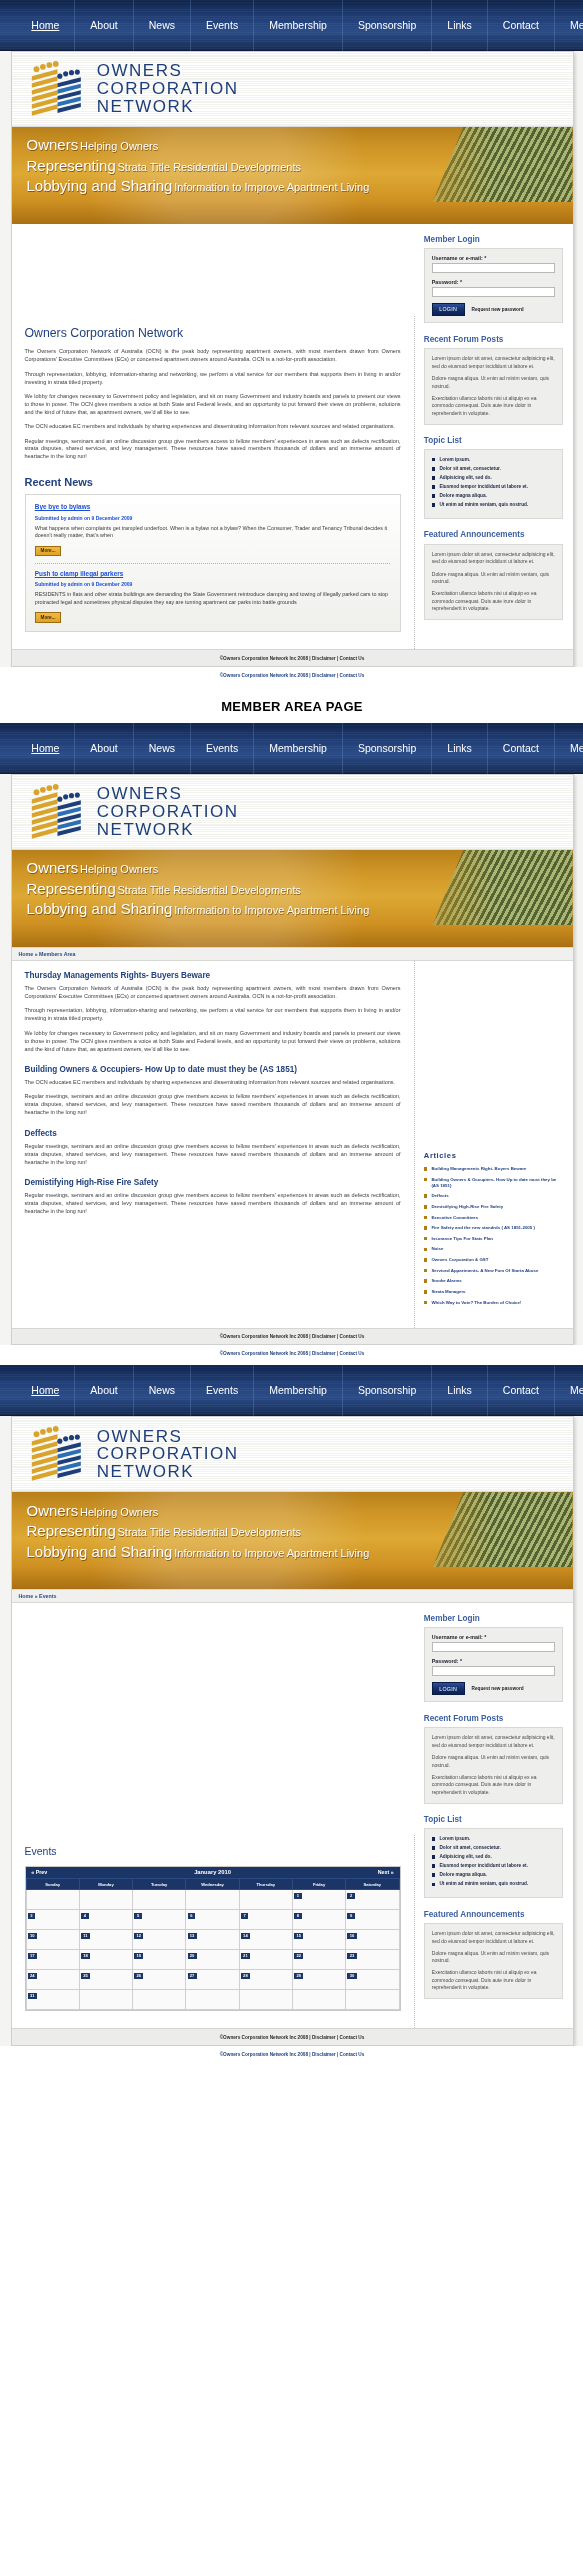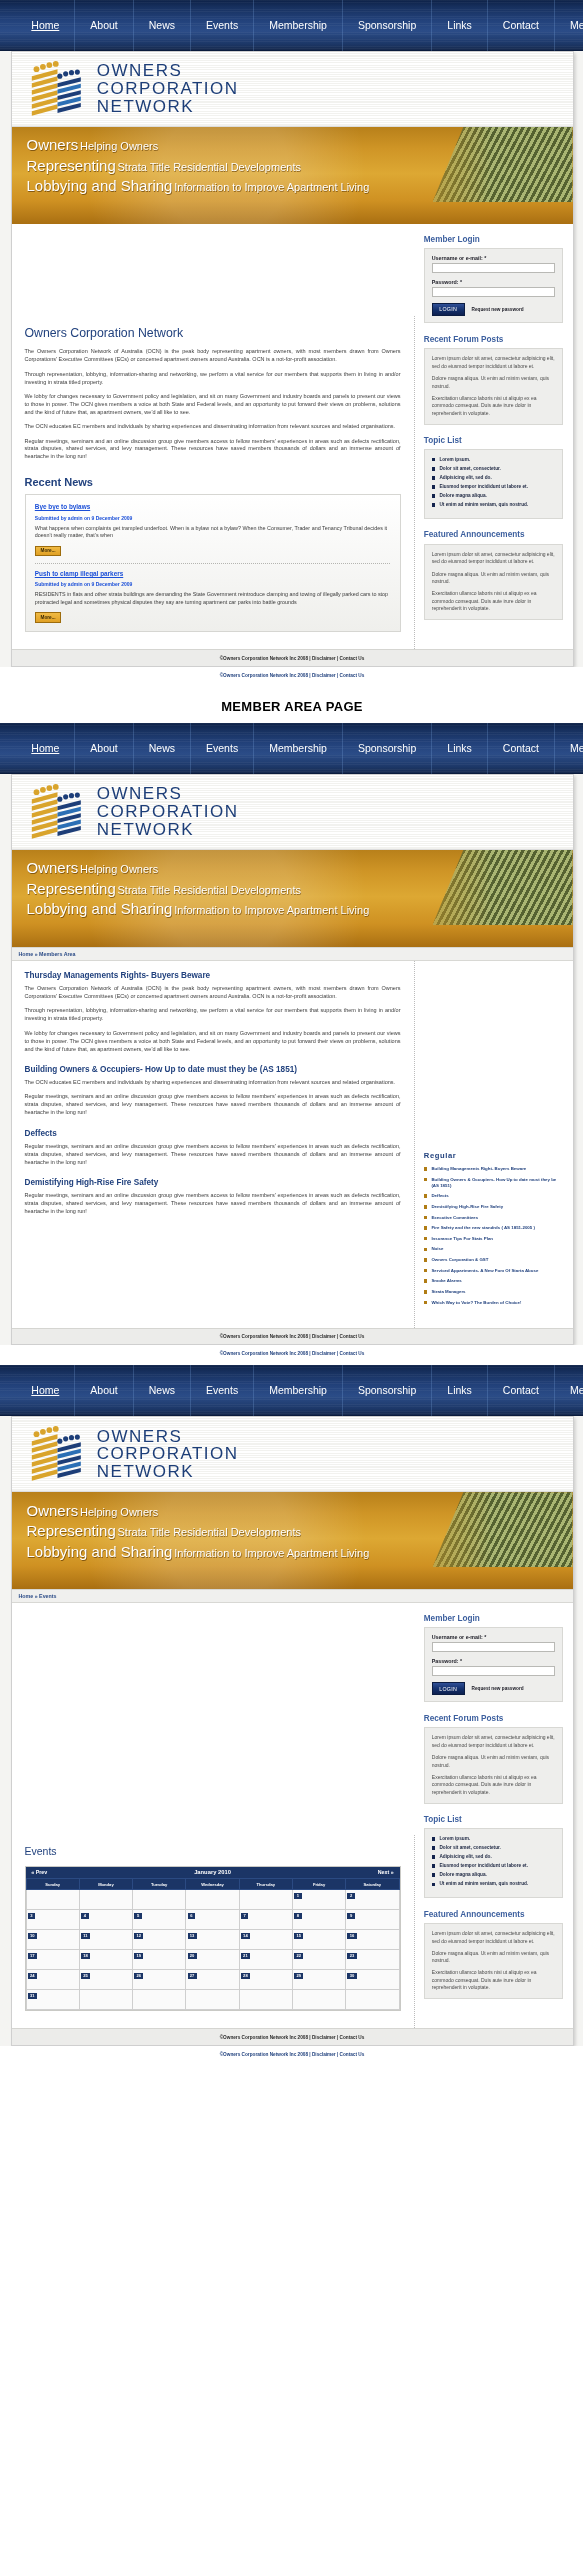--- a/index.html
+++ b/index.html
@@ -489,21 +489,21 @@
             <h2 class="art-title" style="margin-top:11.7px">Deffects</h2>
             <p class="body">Regular meetings, seminars and an online discussion group give members access to fellow members' experiences in areas such as defects rectification, strata disputes, shared services, and levy management. These resources have saved members thousands of dollars and an immense amount of heartache in the long run!</p>
 
             <h2 class="art-title" style="margin-top:11.7px">Demistifying High-Rise Fire Safety</h2>
             <p class="body">Regular meetings, seminars and an online discussion group give members access to fellow members' experiences in areas such as defects rectification, strata disputes, shared services, and levy management. These resources have saved members thousands of dollars and an immense amount of heartache in the long run!</p>
 
             <div style="height:88px"></div>
           </div>
 
           <div class="col-side">
-            <div class="side-head" style="font-size:7.6px;letter-spacing:0.6px;color:#22427e;font-weight:bold">Regular</div>
+            <div class="side-head" style="font-size:7.6px;letter-spacing:0.6px;color:#22427e;font-weight:bold">Articles</div>
             <ul class="article-list" style="margin-top:5.8px">
               <li>Building Managements Right- Buyers Beware</li>
               <li>Building Owners &amp; Occupiers- How Up to date must they be (AS 1851)</li>
               <li>Deffects</li>
               <li>Demistifying High-Rise Fire Safety</li>
               <li>Executive Committees</li>
               <li>Fire Safety and the new standrds ( AS 1851-2005 )</li>
               <li>Insurance Tips For Stats Plan</li>
               <li>Noise</li>
               <li>Owners Corporation &amp; GST</li>

